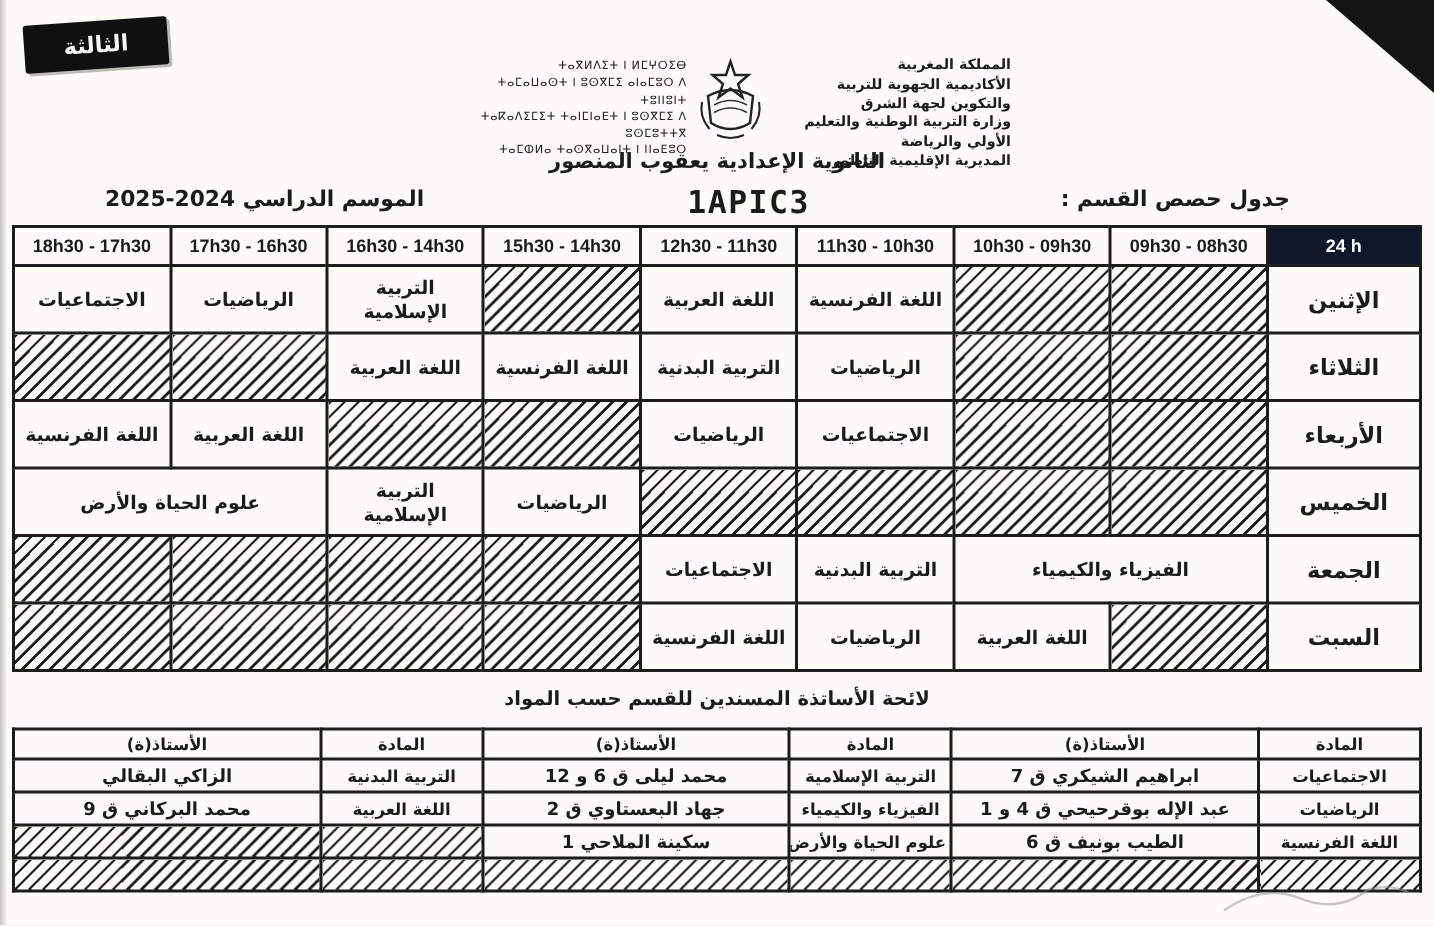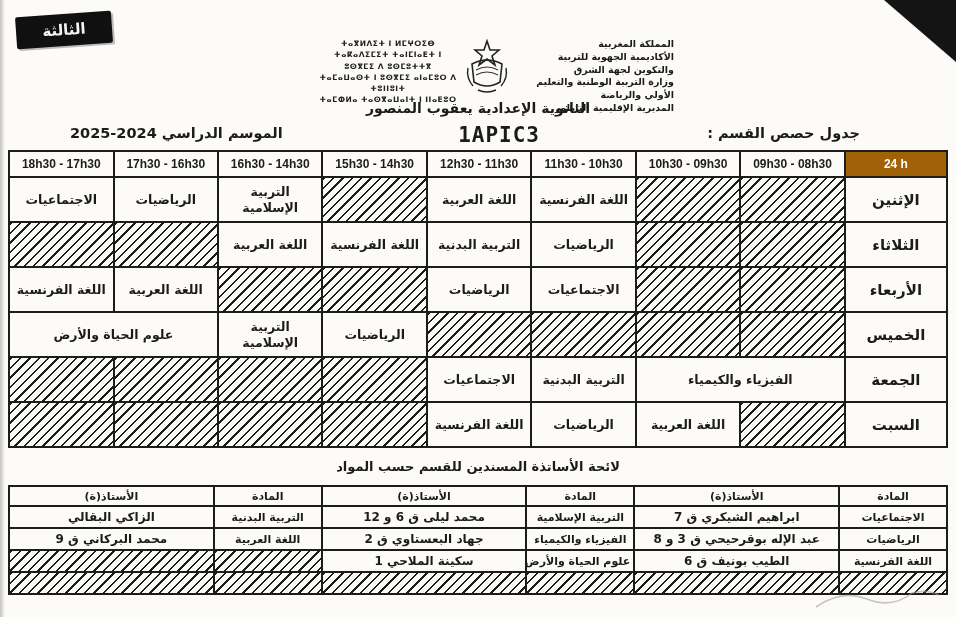--- a/index.html
+++ b/index.html
@@ -21,38 +21,38 @@
   }
   .squiggle{position:absolute;right:14px;bottom:4px;opacity:.55;}
   .edge-shadow{position:absolute;left:0;top:0;bottom:0;width:5px;
     background:linear-gradient(90deg,rgba(90,90,90,.35),rgba(0,0,0,0));}
   
   .gov-header{
     position:absolute;top:38px;left:318px;width:356px;display:flex;
     flex-direction:row;align-items:flex-start;justify-content:space-between;direction:rtl;
   }
   .ministry-ar{text-align:right;font-size:9.5px;font-weight:bold;line-height:1.35;width:158px;}
-  .ministry-tif{text-align:center;font-size:7.5px;font-weight:bold;line-height:1.5;width:140px;
+  .ministry-tif{text-align:right;font-size:7.5px;font-weight:normal;line-height:1.5;width:140px;
     letter-spacing:.5px;color:#222;}
   .logo{width:46px;height:56px;flex:0 0 auto;margin:0 3px;}
   .school-name{position:absolute;top:100px;left:0;width:956px;text-align:center;
     font-size:14px;font-weight:bold;}
   .title-row{position:absolute;top:123px;left:0;width:956px;height:30px;}
   .schedule-title{position:absolute;right:96px;top:2px;font-size:14.5px;font-weight:bold;direction:rtl;}
   .class-code{position:absolute;left:430px;top:0;width:110px;text-align:right;
     font-family:"DejaVu Sans Mono",monospace;font-size:21px;font-weight:bold;letter-spacing:1px;}
   .season{position:absolute;left:70px;top:2px;font-size:14.5px;font-weight:bold;direction:rtl;}
   .season .yrs{direction:ltr;unicode-bidi:bidi-override;display:inline-block;}
   
   table{border-collapse:collapse;table-layout:fixed;}
   .main-table{position:absolute;top:150px;left:8px;width:940px;direction:rtl;}
   .main-table th,.main-table td{border:2px solid #1c1c1c;padding:0 2px;overflow:hidden;}
   .main-table thead th{height:24px;font-size:12px;}
   .main-table th.time{font-family:"Liberation Sans",sans-serif;font-weight:bold;}
-  .main-table th.corner{background:#a16207;color:#fff;font-family:"Liberation Sans",sans-serif;}
+  .main-table th.corner{background:#0f172a;color:#fff;font-family:"Liberation Sans",sans-serif;}
   .main-table tbody tr{height:45px;}
   .main-table th.day{font-size:15px;font-weight:bold;background:#fcfbf7;}
   .main-table td.subj{font-size:12.5px;font-weight:bold;text-align:center;line-height:1.25;}
   .hatch{
     background:repeating-linear-gradient(135deg,#1c1c1c 0 1.8px,rgba(0,0,0,0) 1.8px 6.6px);
   }
   .caption{position:absolute;top:459px;left:0;width:956px;text-align:center;
     font-size:13px;font-weight:bold;direction:rtl;}
   .teach-table{position:absolute;top:485px;left:8px;width:940px;direction:rtl;}
   .teach-table th,.teach-table td{border:2px solid #1c1c1c;padding:0 3px;overflow:hidden;}
@@ -86,22 +86,22 @@
       <svg viewBox="0 0 46 56" width="46" height="56" aria-hidden="true">
         <path d="M23 3 L26 12 L35 12 L28 18 L31 27 L23 21 L15 27 L18 18 L11 12 L20 12 Z" fill="none" stroke="#222" stroke-width="1.6"></path>
         <path d="M8 26 Q23 18 38 26 L36 44 Q23 52 10 44 Z" fill="none" stroke="#222" stroke-width="1.6"></path>
         <path d="M12 32 Q23 26 34 32 M12 37 Q23 31 34 37" fill="none" stroke="#333" stroke-width="1.1"></path>
         <path d="M4 30 Q2 40 9 48 M42 30 Q44 40 37 48" fill="none" stroke="#222" stroke-width="1.4"></path>
         <path d="M14 52 Q23 56 32 52" fill="none" stroke="#222" stroke-width="1.4"></path>
       </svg>
     </div>
     <div class="ministry-tif">
       <div>ⵜⴰⴳⵍⴷⵉⵜ ⵏ ⵍⵎⵖⵔⵉⴱ</div>
+      <div>ⵜⴰⵎⴰⵡⴰⵙⵜ ⵏ ⵓⵙⴳⵎⵉ ⴰⵏⴰⵎⵓⵔ ⴷ ⵜⵓⵏⵏⵓⵏⵜ</div>
       <div>ⵜⴰⴽⴰⴷⵉⵎⵉⵜ ⵜⴰⵏⵎⵏⴰⴹⵜ ⵏ ⵓⵙⴳⵎⵉ ⴷ ⵓⵙⵎⵓⵜⵜⴳ</div>
-      <div>ⵜⴰⵎⴰⵡⴰⵙⵜ ⵏ ⵓⵙⴳⵎⵉ ⴰⵏⴰⵎⵓⵔ ⴷ ⵜⵓⵏⵏⵓⵏⵜ</div>
       <div>ⵜⴰⵎⵀⵍⴰ ⵜⴰⵙⴳⴰⵡⴰⵏⵜ ⵏ ⵏⵏⴰⴹⵓⵔ</div>
     </div>
   </div>
 
   <div class="school-name">الثانوية الإعدادية يعقوب المنصور</div>
 
   <div class="title-row">
     <div class="schedule-title">جدول حصص القسم :</div>
     <div class="class-code">1APIC3</div>
     <div class="season">
@@ -228,21 +228,21 @@
         <tr>
           <td class="subject">الاجتماعيات</td>
           <td class="teacher">ابراهيم الشيكري ق 7</td>
           <td class="subject">التربية الإسلامية</td>
           <td class="teacher">محمد ليلى ق 6 و 12</td>
           <td class="subject">التربية البدنية</td>
           <td class="teacher">الزاكي البقالي</td>
         </tr>
         <tr>
           <td class="subject">الرياضيات</td>
-          <td class="teacher">عبد الإله بوقرحيحي ق 3 و 8</td>
+          <td class="teacher">عبد الإله بوقرحيحي ق 4 و 1</td>
           <td class="subject">الفيزياء والكيمياء</td>
           <td class="teacher">جهاد البعستاوي ق 2</td>
           <td class="subject">اللغة العربية</td>
           <td class="teacher">محمد البركاني ق 9</td>
         </tr>
         <tr>
           <td class="subject">اللغة الفرنسية</td>
           <td class="teacher">الطيب بونيف ق 6</td>
           <td class="subject">علوم الحياة والأرض</td>
           <td class="teacher">سكينة الملاحي 1</td>

